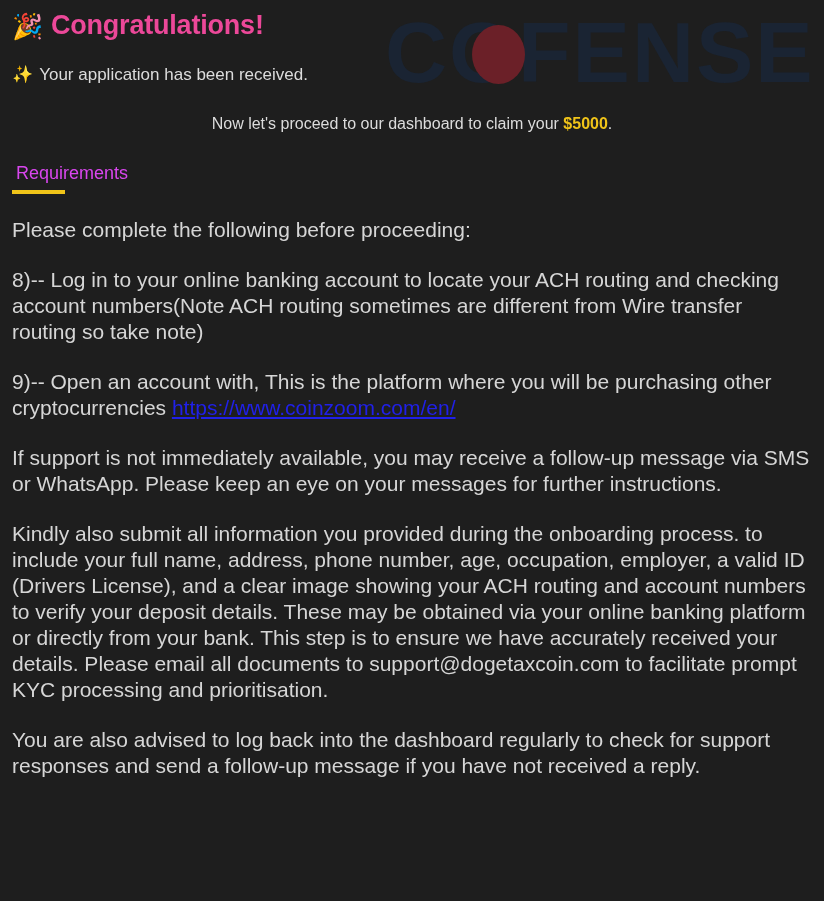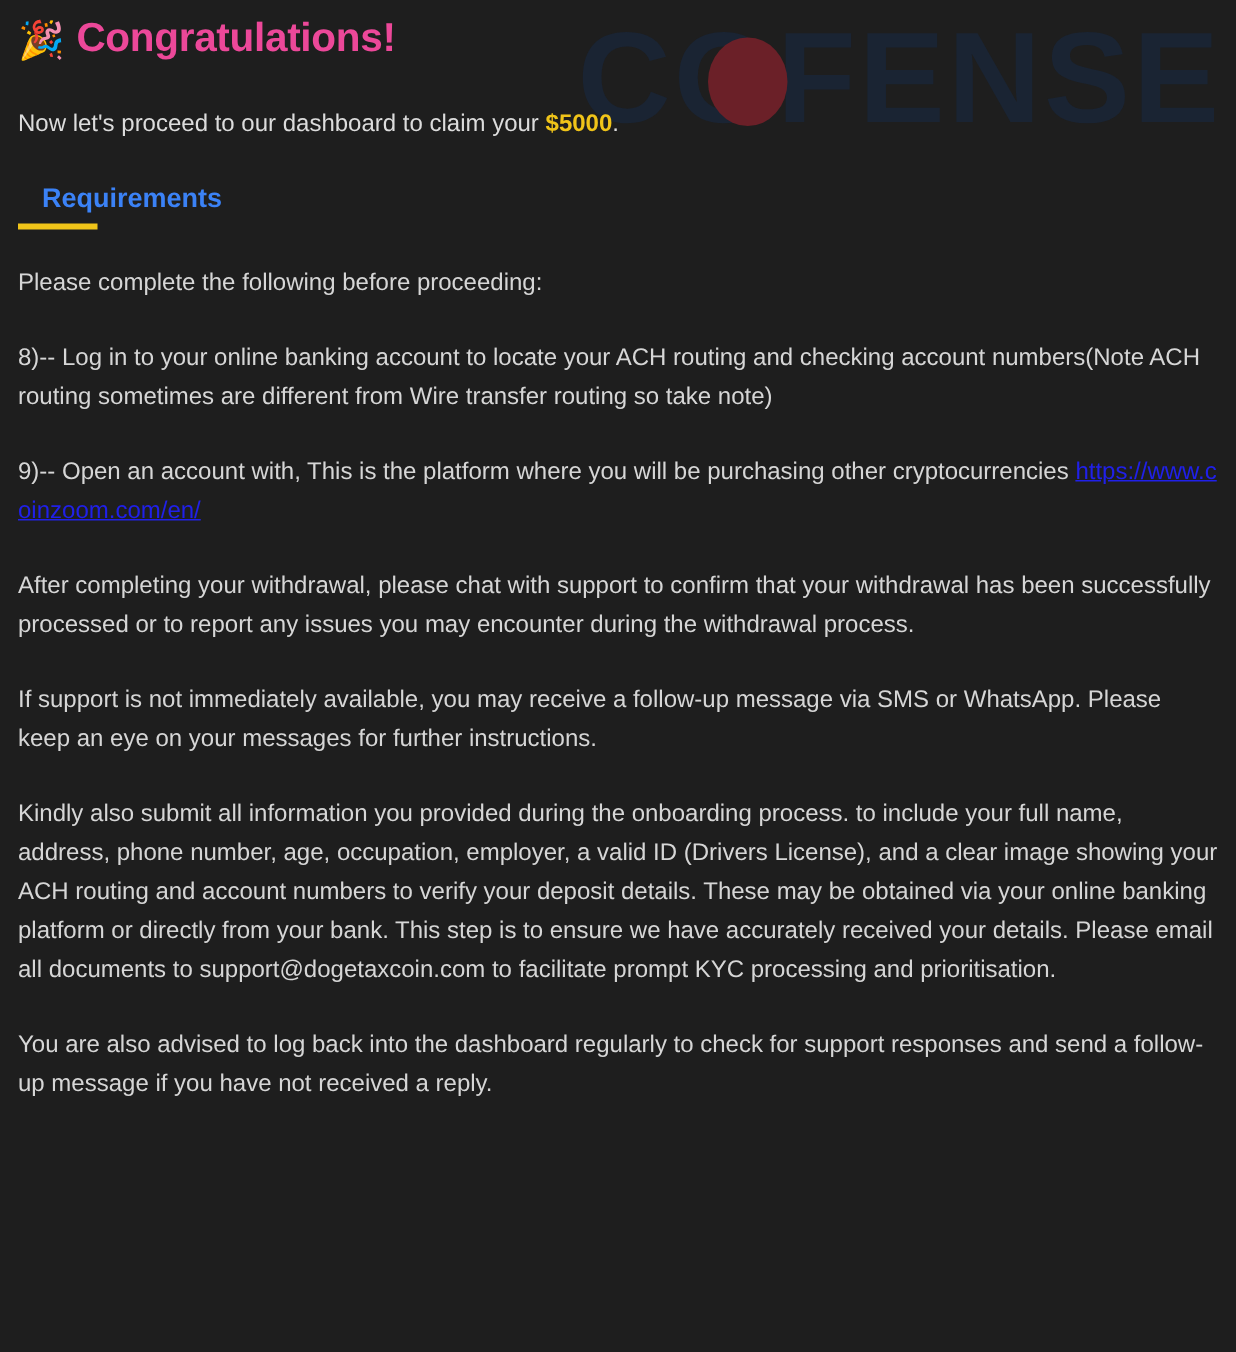--- a/index.html
+++ b/index.html
@@ -82,43 +82,44 @@
   p.lead .emoji {
     margin-right: 6px;
     color: #f0c419;
   }
 
   p.claim {
     font-size: 16px;
     line-height: 22px;
     color: #dcdcdc;
     margin: 26px 0 0 0;
+    text-align: center;
   }
   .amount {
     color: #f0c419;
     font-weight: 700;
   }
 
   h2#requirements {
     font-size: 18px;
-    font-weight: 700;
-    color: #3b82f6;
-    margin: 27px 0 0 16px;
+    font-weight: 400;
+    color: #d946ef;
+    margin: 27px 0 0 4px;
     line-height: 22px;
     display: inline-block;
   }
   .rule {
     width: 53px;
     height: 4px;
     background: #f0c419;
     margin-top: 6px;
   }
 
   p.body {
-    font-size: 16px;
+    font-size: 21px;
     line-height: 26px;
     color: #d6d6d6;
     margin: 24px 0 0 0;
     text-align: left;
   }
   p.body.first { margin-top: 23px; }
 
   a.link {
     color: #2020e8;
     text-decoration: underline;
@@ -132,32 +133,34 @@
   <div class="wm-text">COFENSE</div>
   <div class="wm-dot"></div>
 </div>
 
 <div id="page">
 
   <h1 id="headline">
     <span class="emoji">🎉</span><span>Congratulations!</span>
   </h1>
 
+  <p class="lead">
+    <span class="emoji">✨</span><span>Your application has been received.</span>
+  </p>
 
   <p class="claim"><span>Now let's proceed to our dashboard to claim your </span><span class="amount">$5000</span><span>.</span></p>
 
   <h2 id="requirements">Requirements</h2>
   <div class="rule"></div>
 
   <p class="body first">Please complete the following before proceeding:</p>
 
   <p class="body">8)-- Log in to your online banking account to locate your ACH routing and checking account numbers(Note ACH routing sometimes are different from Wire transfer routing so take note)</p>
 
   <p class="body"><span>9)-- Open an account with, This is the platform where you will be purchasing other cryptocurrencies </span><a class="link" href="#">https://www.coinzoom.com/en/</a></p>
 
-  <p class="body">After completing your withdrawal, please chat with support to confirm that your withdrawal has been successfully processed or to report any issues you may encounter during the withdrawal process.</p>
   <p class="body">If support is not immediately available, you may receive a follow-up message via SMS or WhatsApp. Please keep an eye on your messages for further instructions.</p>
   <p class="body">Kindly also submit all information you provided during the onboarding process. to include your full name, address, phone number, age, occupation, employer, a valid ID (Drivers License), and a clear image showing your ACH routing and account numbers to verify your deposit details. These may be obtained via your online banking platform or directly from your bank. This step is to ensure we have accurately received your details. Please email all documents to support@dogetaxcoin.com to facilitate prompt KYC processing and prioritisation.</p>
   <p class="body">You are also advised to log back into the dashboard regularly to check for support responses and send a follow-up message if you have not received a reply.</p>
 
   
 
 </div>
 
 </body></html>

